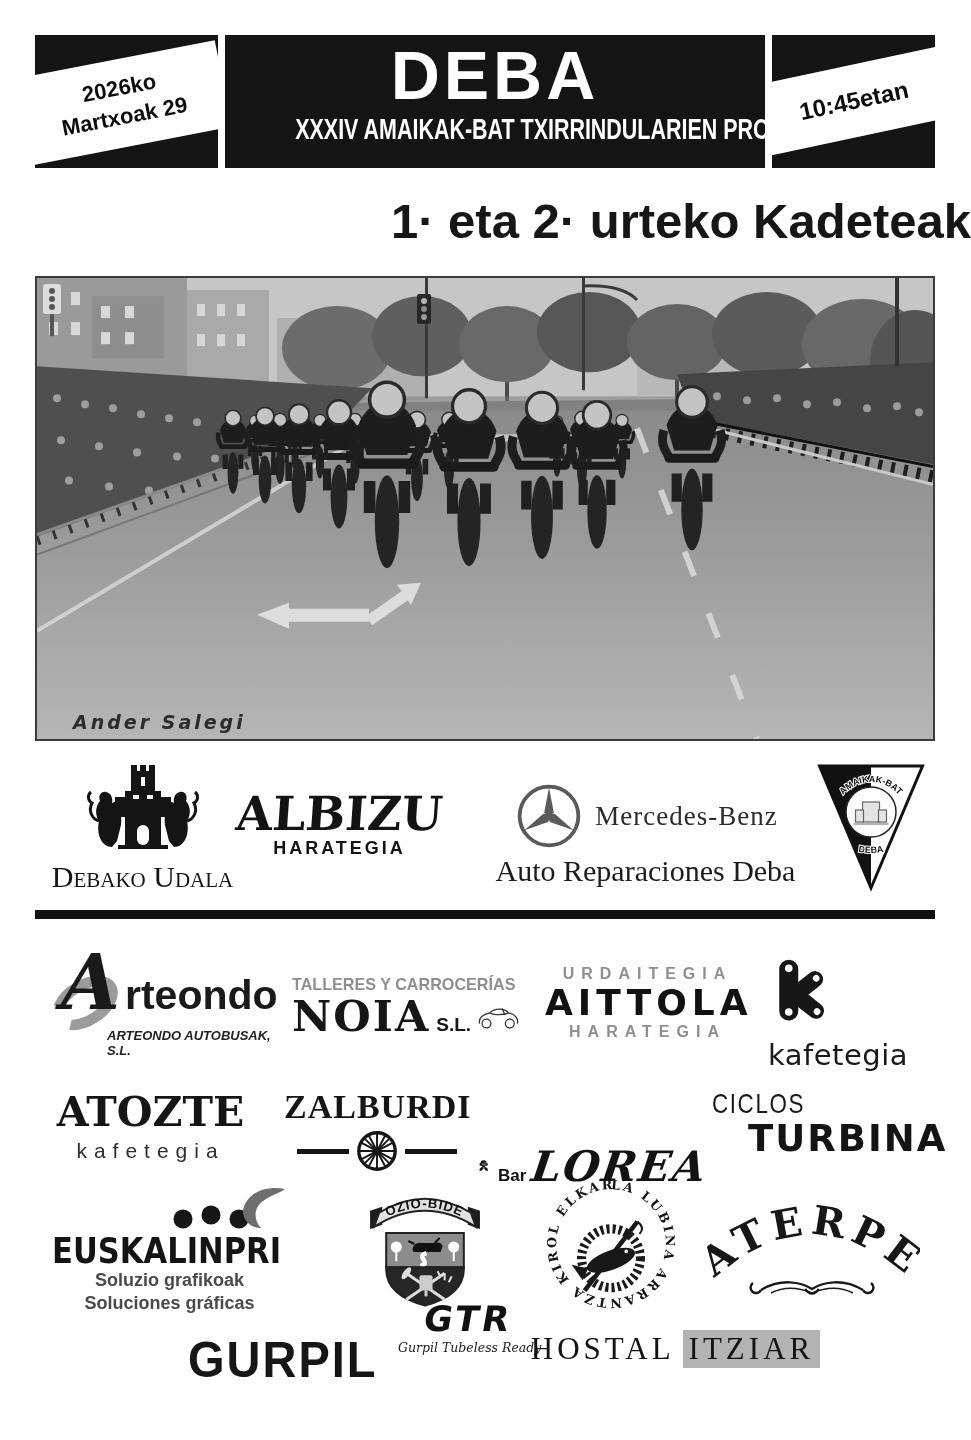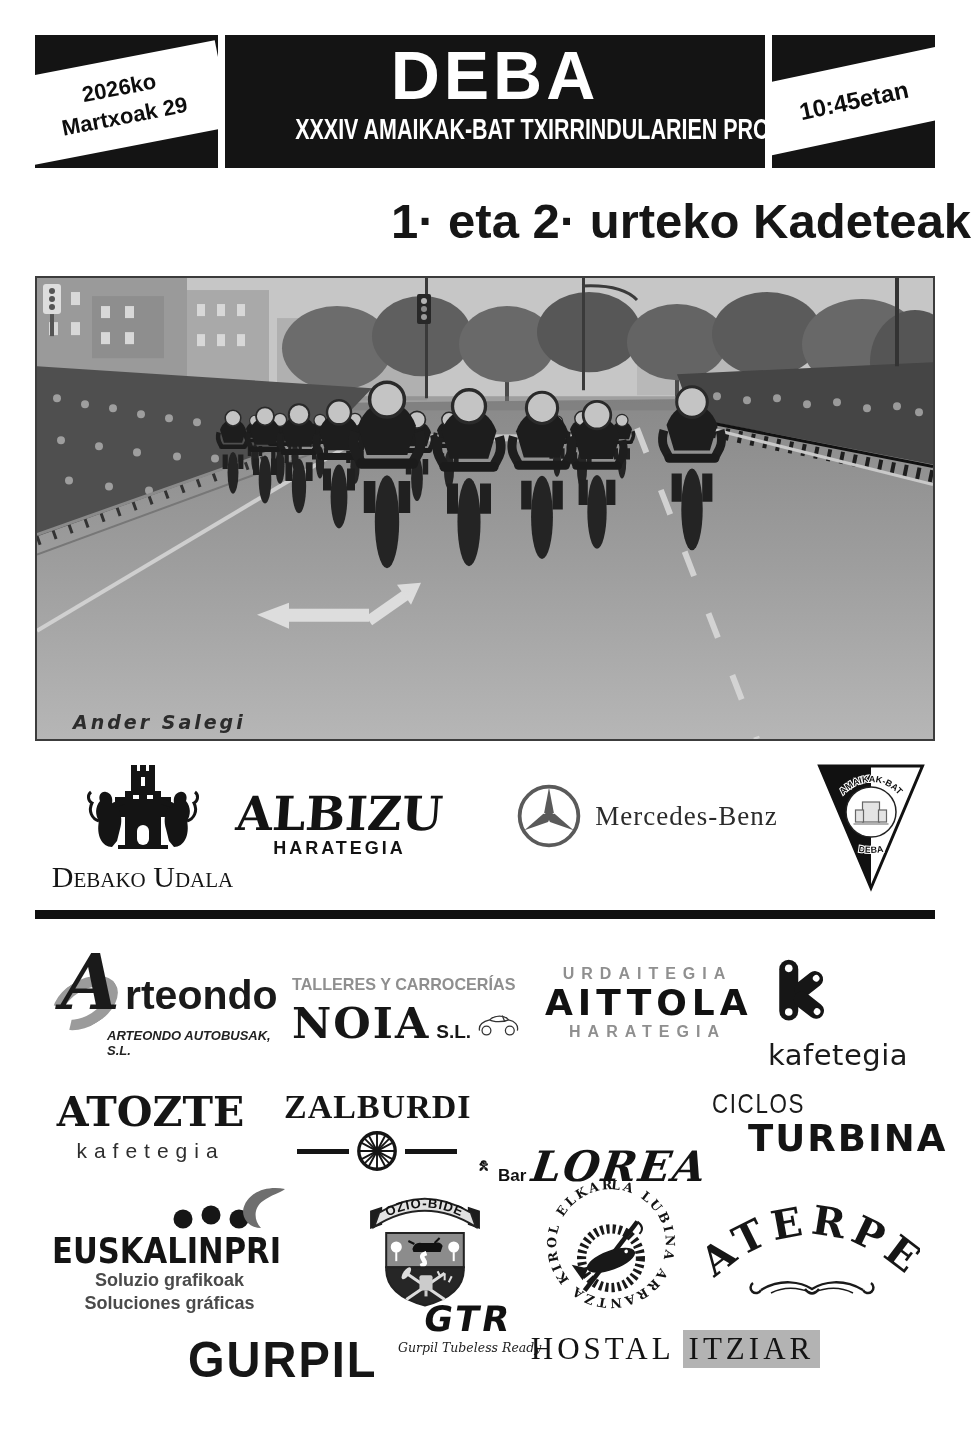--- a/index.html
+++ b/index.html
@@ -53,21 +53,21 @@
   
   .arteondo { left:45px; top:950px; width:235px; height:112px; text-align:left; }
   .art-ring { position:absolute; left:4px; top:30px; width:72px; height:46px; border:11px solid #9b9b9b;
               border-radius:50%; border-left-color:transparent; transform:rotate(-32deg); }
   .art-a { position:absolute; left:16px; top:-12px; font-family:"DejaVu Serif", serif; font-style:italic;
            font-weight:bold; font-size:76px; color:#1a1a1a; }
   .art-name { position:absolute; left:80px; top:22px; font-weight:bold; font-size:41px; color:#1a1a1a; }
   .art-sub { position:absolute; left:62px; top:78px; font-size:13px; font-weight:bold; font-style:italic; color:#222; }
   .noia { left:292px; top:975px; width:228px; }
   .noia-tag { color:#8f8f8f; font-weight:bold; font-size:17px; white-space:nowrap; transform:scaleX(0.95); transform-origin:0 50%; text-align:left; }
-  .noia-row { display:flex; align-items:flex-end; gap:6px; margin-top:8px; }
+  .noia-row { display:flex; align-items:flex-end; gap:6px; margin-top:1px; }
   .noia-name { font-family:"DejaVu Serif", serif; font-weight:bold; font-size:43px; line-height:0.9; letter-spacing:2px; color:#161616; }
   .noia-sl { font-family:Liberation Sans, sans-serif; font-weight:bold; font-size:19px; color:#161616; }
   .aittola { left:545px; top:965px; width:205px; }
   .ait-top, .ait-bottom { color:#8f8f8f; font-weight:bold; font-size:16px; letter-spacing:7px; }
   .ait-name { font-family:"DejaVu Sans", sans-serif; font-weight:800; font-size:36px; letter-spacing:5px; color:#111; line-height:1.1; }
   .kutxabank { left:768px; top:956px; width:168px; text-align:left; }
   .kutxa-word { font-family:"DejaVu Sans", sans-serif; font-size:29px; color:#1a1a1a; letter-spacing:0.5px; margin-top:2px; }
 
   
   .atozte { left:48px; top:1092px; width:205px; }
@@ -317,20 +317,21 @@
   <div class="logo mercedes">
     <div class="mb-row">
       <svg width="72" height="72" viewBox="0 0 76 76">
         <circle cx="38" cy="38" r="31" fill="none" stroke="#5a5a5a" stroke-width="4"></circle>
         <polygon points="38,8 43,34 38,41 33,34" fill="#5a5a5a"></polygon>
         <polygon points="38,8 43,34 38,41 33,34" fill="#5a5a5a" transform="rotate(120 38 38)"></polygon>
         <polygon points="38,8 43,34 38,41 33,34" fill="#5a5a5a" transform="rotate(240 38 38)"></polygon>
       </svg>
       <span class="mb-brand">Mercedes-Benz</span>
     </div>
+    <div class="mb-name">Auto Reparaciones Deba</div>
   </div>
 
   <div class="logo pennant">
     <svg width="118" height="145" viewBox="0 0 115 145">
       <defs>
         <path id="penTop" d="M22,52 A36,36 0 0 1 93,52"></path>
         <path id="penBot" d="M28,86 Q57.5,100 87,86"></path>
       </defs>
       <polygon points="6,6 109,6 57.5,128" fill="#ffffff" stroke="#111111" stroke-width="3"></polygon>
       <polygon points="6,6 57.5,6 57.5,128" fill="#111111"></polygon>

